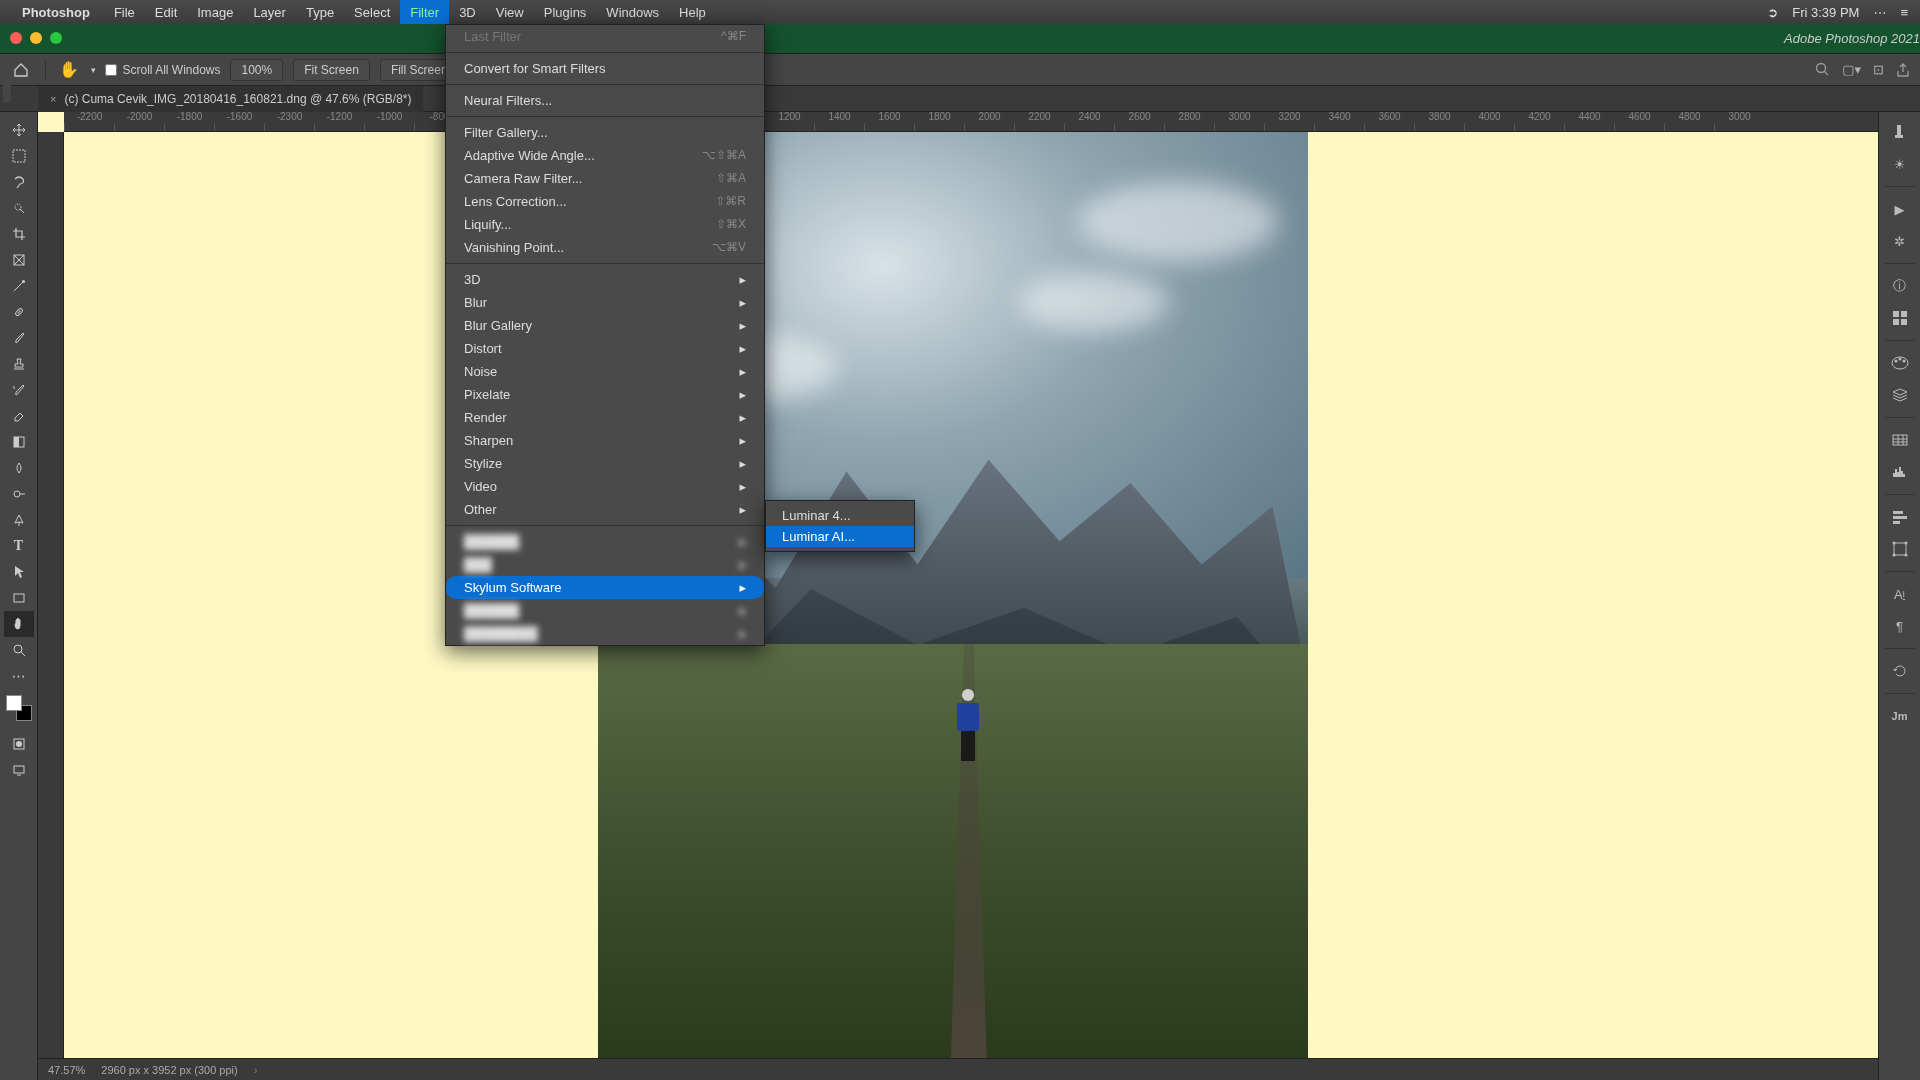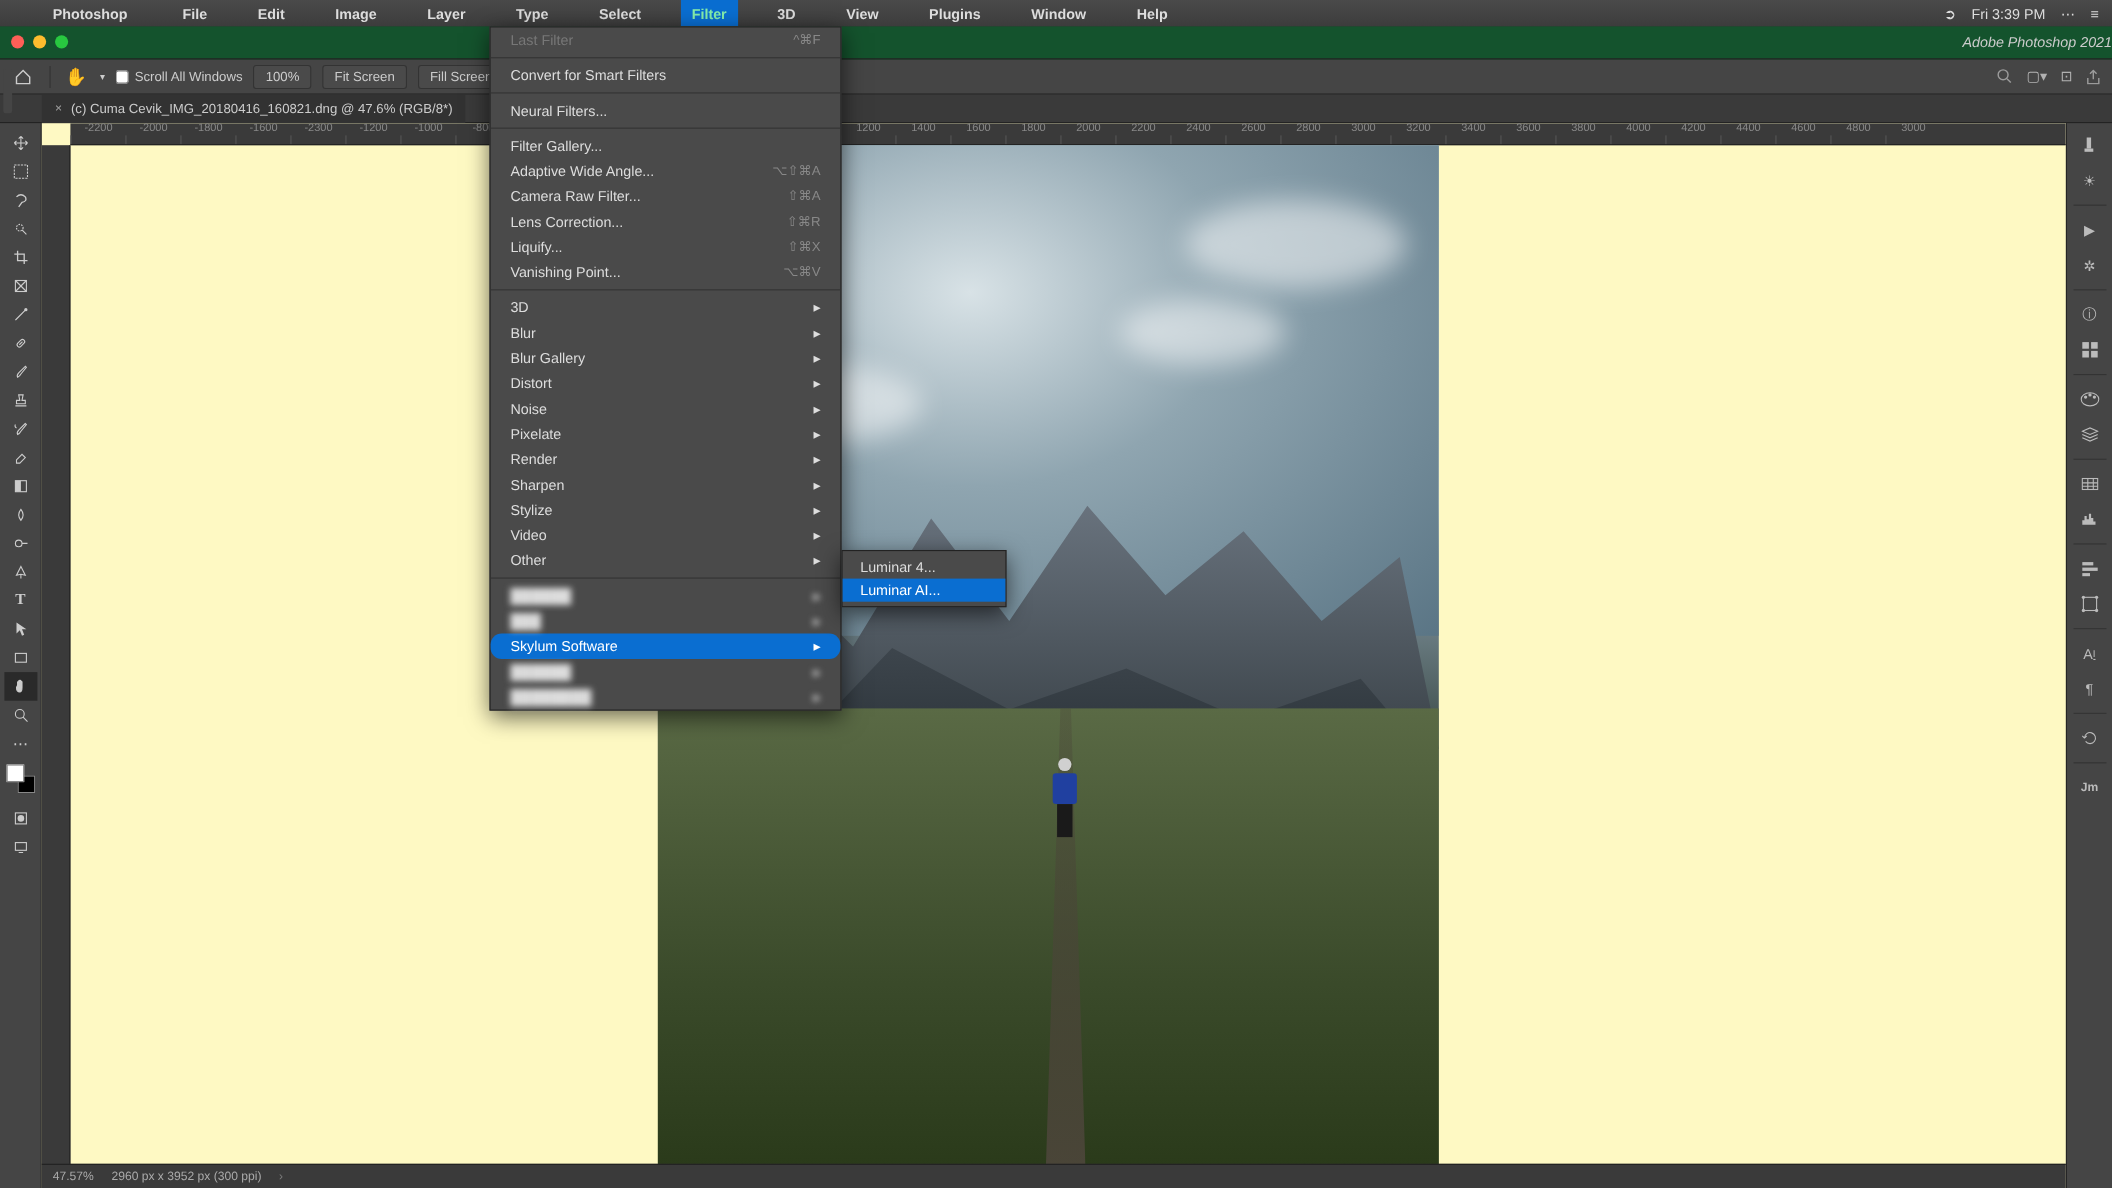--- a/index.html
+++ b/index.html
@@ -1,20 +1,20 @@
 <!DOCTYPE html>
 <html><head>
 <meta charset="utf-8">
 <style>
 *{margin:0;padding:0;box-sizing:border-box;font-family:-apple-system,BlinkMacSystemFont,"Helvetica Neue",sans-serif;-webkit-font-smoothing:antialiased;}
 body{width:1920px;height:1080px;background:#323232;overflow:hidden;color:#ccc;font-size:13px;position:relative;}
-.menubar{height:24px;background:linear-gradient(#4a4a4a,#3c3c3c);display:flex;align-items:center;padding:0 12px;color:#ddd;font-size:13px;gap:26px;}
+.menubar{height:24px;background:linear-gradient(#4a4a4a,#3c3c3c);display:flex;align-items:center;padding:0 12px;color:#ddd;font-size:13px;}
 .menubar .apple{margin-right:10px;}
 .menubar .appname{font-weight:600;margin-right:14px;}
-.menubar .mitem{padding:0 10px;height:24px;display:flex;align-items:center;cursor:default;font-weight:bold;}
+.menubar .mitem{padding:0 10px;height:24px;display:flex;align-items:center;cursor:default;}
 .menubar .mitem.active{background:#0a6ed1;color:#86efac;}
 .menubar .spacer{flex:1;}
 .menubar .right{display:flex;align-items:center;gap:14px;}
 .title-bar{height:30px;background:#14532d;display:flex;align-items:center;justify-content:flex-end;color:#ccc;font-size:13px;position:relative;border-bottom:1px solid #222;font-style:italic;}
 .traffic{position:absolute;left:10px;top:8px;display:flex;gap:8px;}
 .traffic span{width:12px;height:12px;border-radius:50%;}
 .t-close{background:#ff5f57;}
 .t-min{background:#febc2e;}
 .t-max{background:#28c840;}
 .options-bar{height:32px;background:#454545;display:flex;align-items:center;padding:0 10px;gap:10px;color:#ccc;border-bottom:1px solid #222;}
@@ -85,21 +85,21 @@
   <span class="mitem">File</span>
   <span class="mitem">Edit</span>
   <span class="mitem">Image</span>
   <span class="mitem">Layer</span>
   <span class="mitem">Type</span>
   <span class="mitem">Select</span>
   <span class="mitem active">Filter</span>
   <span class="mitem">3D</span>
   <span class="mitem">View</span>
   <span class="mitem">Plugins</span>
-  <span class="mitem">Window</span>
+  <span class="mitem">Windows</span>
   <span class="mitem">Help</span>
   <span class="spacer"></span>
   <div class="right">
     <span>➲</span>
     <span>Fri 3:39 PM</span>
     <span>⋯</span>
     <span>≡</span>
   </div>
 </div>
 

